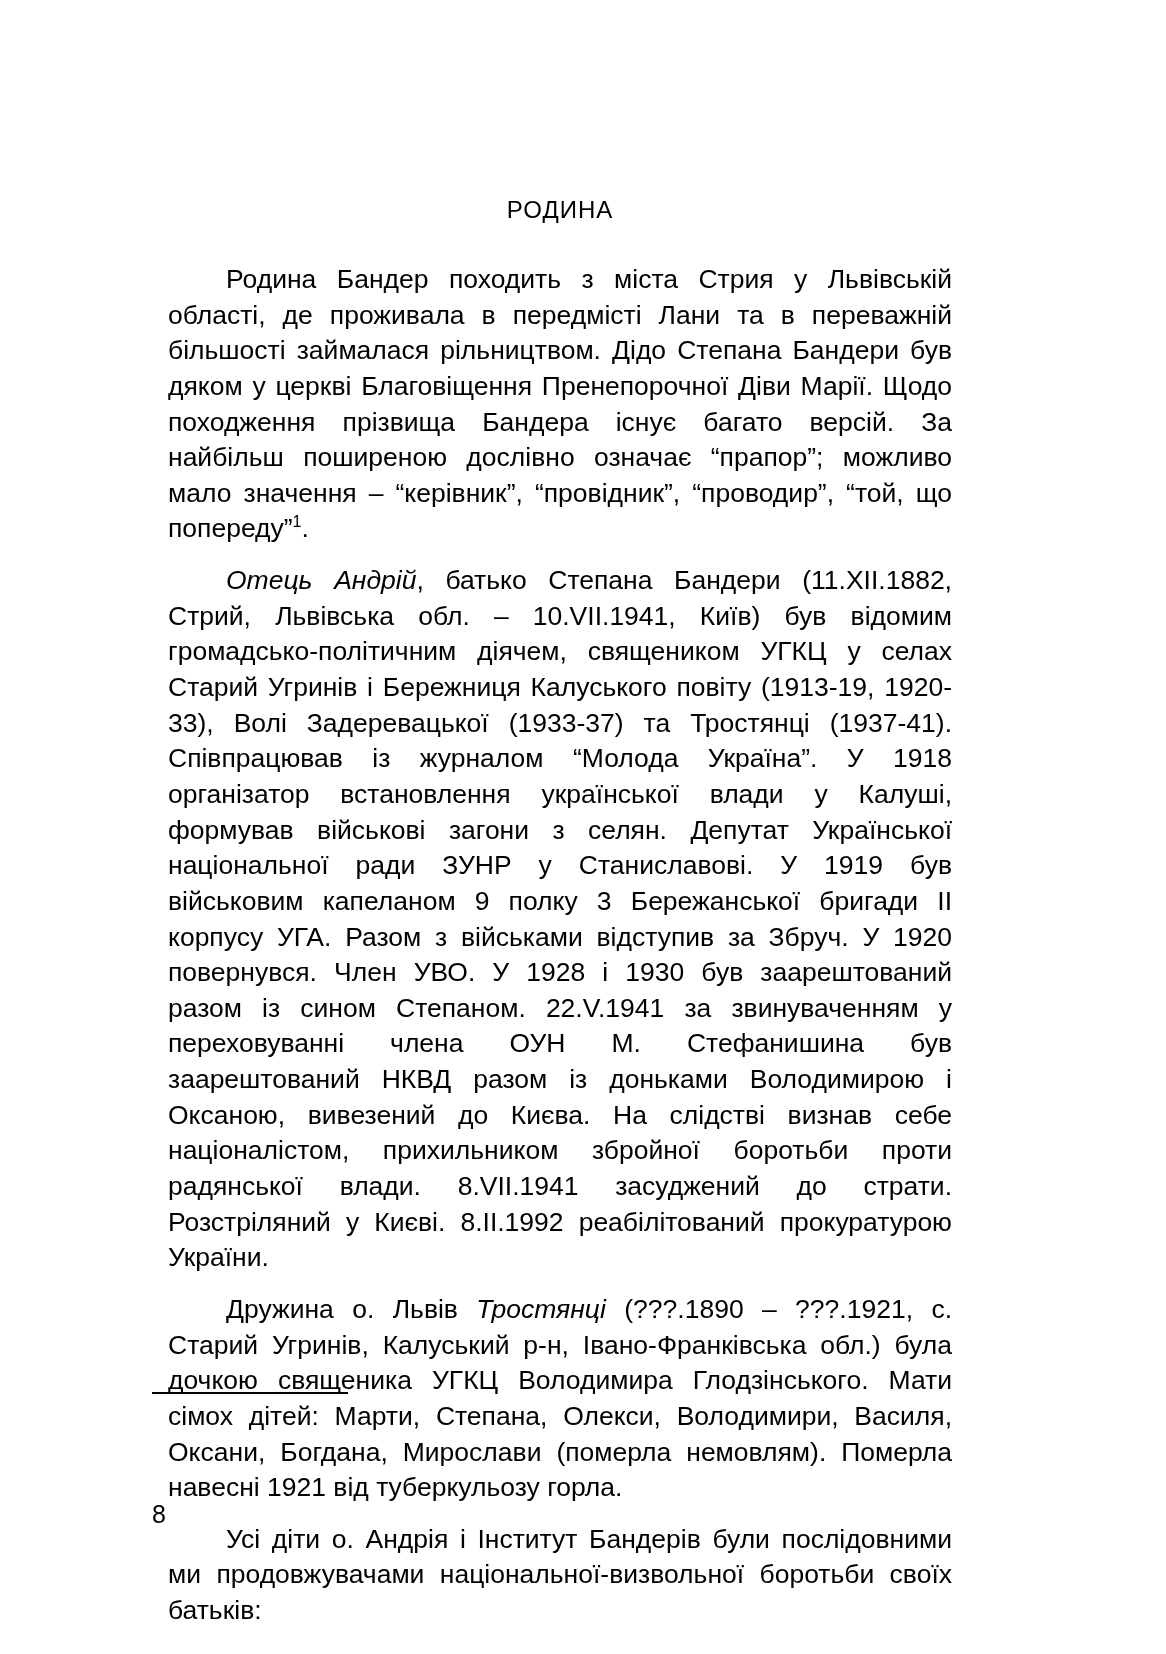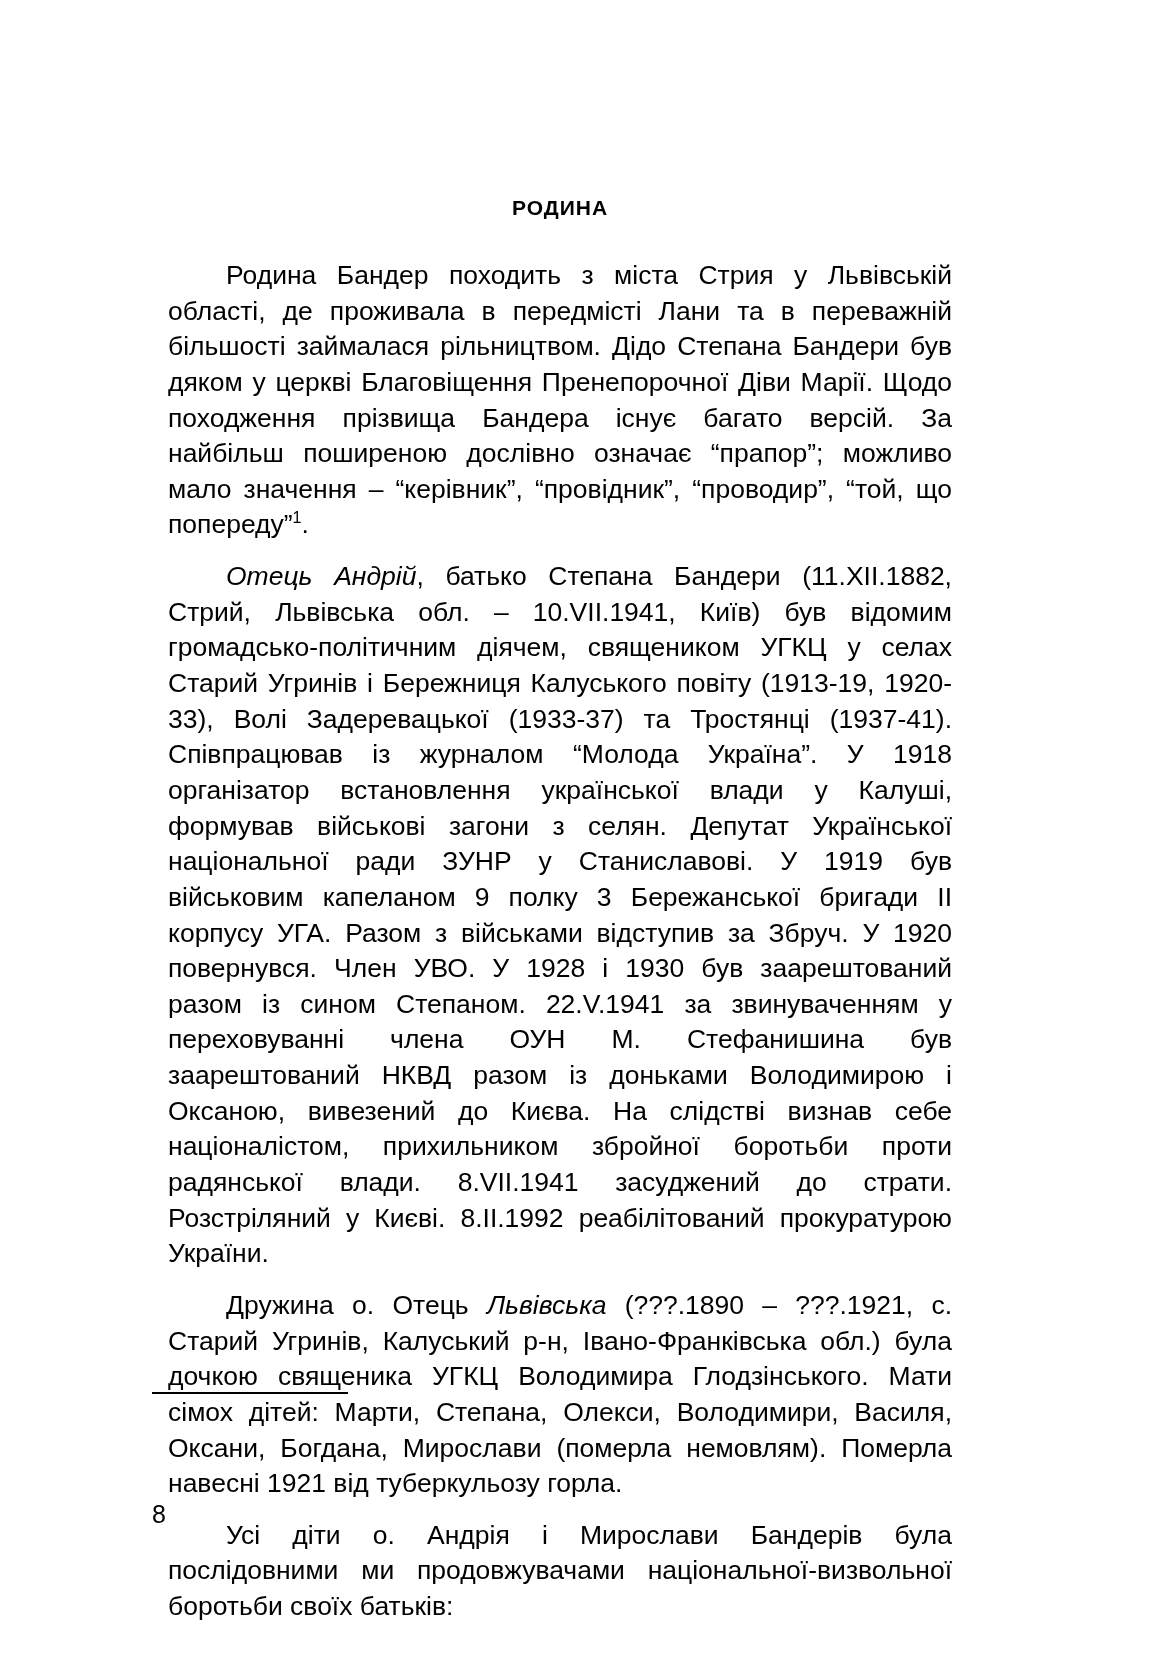--- a/index.html
+++ b/index.html
@@ -18,22 +18,22 @@
     box-sizing: border-box;
     overflow: hidden;
   }
   .content {
     position: absolute;
     left: 152px;
     top: 196px;
     width: 816px;
   }
   .doc-title {
-    font-size: 21px;
-    font-weight: bold;
+    font-size: 24px;
+    font-weight: normal;
     letter-spacing: 1px;
     text-align: center;
     margin: 0 0 38px 0;
   }
   p.para {
     font-size: 26.5px;
     line-height: 1.345;
     text-align: justify;
     text-justify: inter-word;
     margin: 16px;
@@ -90,23 +90,23 @@
 <div class="page">
 
   <div class="content">
 
     <h1 class="doc-title">РОДИНА</h1>
 
     <p class="para"><span>Родина Бандер походить з міста Стрия у Львівській області, де проживала в передмісті Лани та в переважній більшості займалася рільництвом. Дідо Степана Бандери був дяком у церкві Благовіщення Пренепорочної Діви Марії. Щодо походження прізвища Бандера існує багато версій. За найбільш поширеною дослівно означає “прапор”; можливо мало значення – “керівник”, “провідник”, “проводир”, “той, що попереду”</span><sup class="fn">1</sup><span>.</span></p>
 
     <p class="para"><span class="bolditalic">Отець Андрій</span><span>, батько Степана Бандери (11.XII.1882, Стрий, Львівська обл. – 10.VII.1941, Київ) був відомим громадсько-політичним діячем, священиком УГКЦ у селах Старий Угринів і Бережниця Калуського повіту (1913-19, 1920-33), Волі Задеревацької (1933-37) та Тростянці (1937-41). Співпрацював із журналом “Молода Україна”. У 1918 організатор встановлення української влади у Калуші, формував військові загони з селян. Депутат Української національної ради ЗУНР у Станиславові. У 1919 був військовим капеланом 9 полку 3 Бережанської бригади II корпусу УГА. Разом з військами відступив за Збруч. У 1920 повернувся. Член УВО. У 1928 і 1930 був заарештований разом із сином Степаном. 22.V.1941 за звинуваченням у переховуванні члена ОУН М. Стефанишина був заарештований НКВД разом із доньками Володимирою і Оксаною, вивезений до Києва. На слідстві визнав себе націоналістом, прихильником збройної боротьби проти радянської влади. 8.VII.1941 засуджений до страти. Розстріляний у Києві. 8.II.1992 реабілітований прокуратурою України.</span></p>
 
-    <p class="para"><span>Дружина о. Отець </span><span class="bolditalic">Львівська</span><span> (???.1890 – ???.1921, с. Старий Угринів, Калуський р-н, Івано-Франківська обл.) була дочкою священика УГКЦ Володимира Глодзінського. Мати сімох дітей: Марти, Степана, Олекси, Володимири, Василя, Оксани, Богдана, Мирослави (померла немовлям). Померла навесні 1921 від туберкульозу горла.</span></p>
+    <p class="para"><span>Дружина о. Львів </span><span class="bolditalic">Тростянці</span><span> (???.1890 – ???.1921, с. Старий Угринів, Калуський р-н, Івано-Франківська обл.) була дочкою священика УГКЦ Володимира Глодзінського. Мати сімох дітей: Марти, Степана, Олекси, Володимири, Василя, Оксани, Богдана, Мирослави (померла немовлям). Померла навесні 1921 від туберкульозу горла.</span></p>
 
-    <p class="para">Усі діти о. Андрія і Мирослави Бандерів була послідовними ми продовжувачами національної-визвольної боротьби своїх батьків:</p>
+    <p class="para">Усі діти о. Андрія і Інститут Бандерів були послідовними ми продовжувачами національної-визвольної боротьби своїх батьків:</p>
 
   </div>
 
   <div class="footnote-area">
     <div class="footnote-rule"></div>
   </div>
 
   <div class="page-number">8</div>
 
 </div>

